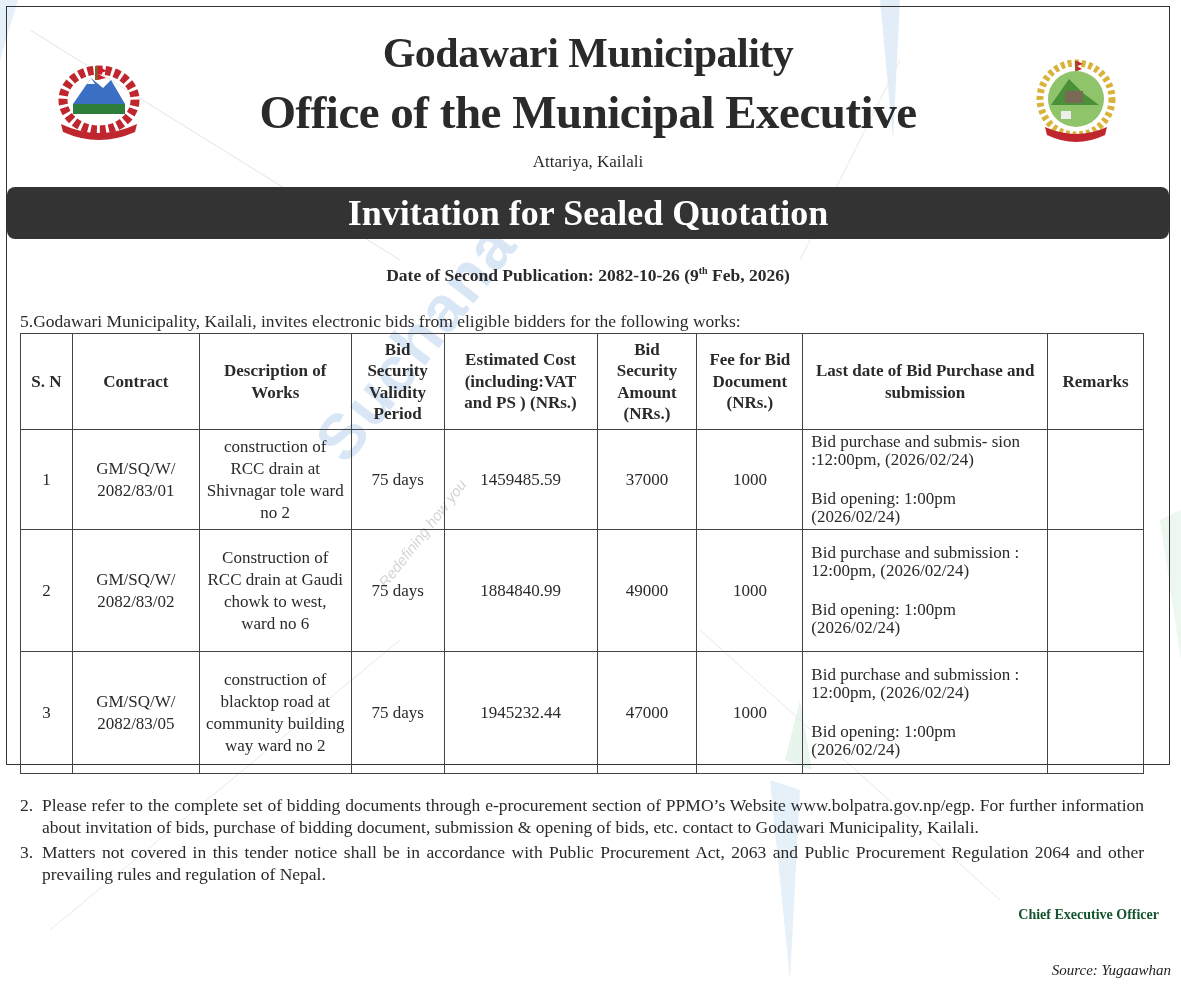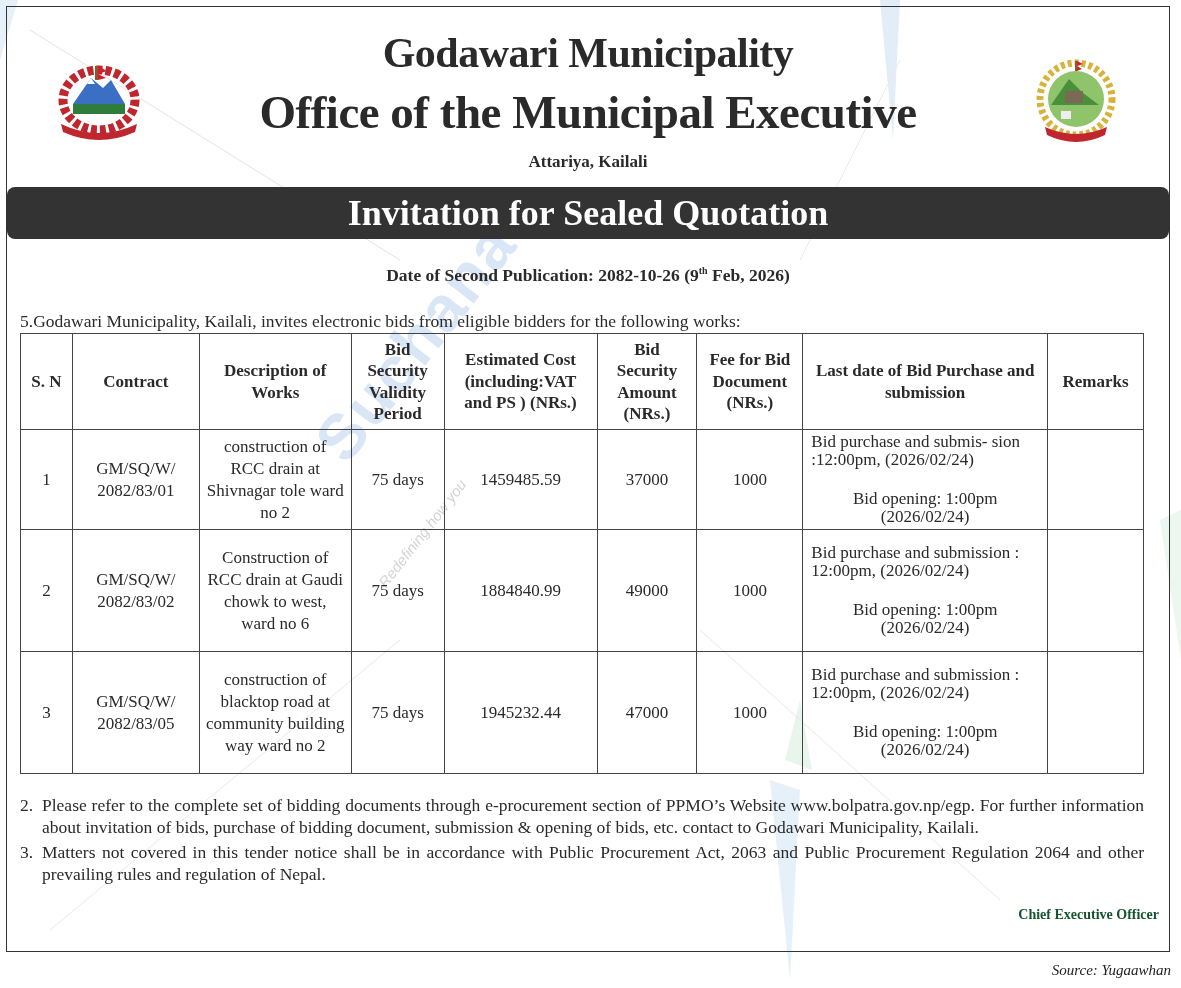--- a/index.html
+++ b/index.html
@@ -2,48 +2,48 @@
 <html><head>
 <meta charset="utf-8">
 <style>
   html, body { margin:0; padding:0; }
   body {
     width:1181px; height:988px; background:#ffffff; position:relative; overflow:hidden;
     font-family:"Liberation Serif", "DejaVu Serif", serif; color:#222;
   }
   .watermark { position:absolute; pointer-events:none; }
   .notice {
-    position:absolute; left:6px; top:6px; width:1164px; height:946px;
+    position:absolute; left:6px; top:6px; width:1164px; height:759px;
     border:1.5px solid #333; box-sizing:border-box; background:transparent;
   }
   .header { position:absolute; left:0; top:0; width:100%; height:180px; }
   .title1 { position:absolute; left:0; right:0; top:22px; text-align:center;
     font-size:42px; font-weight:bold; letter-spacing:-0.5px; color:#2a2a2a; }
   .title2 { position:absolute; left:0; right:0; top:78px; text-align:center;
     font-size:47px; font-weight:bold; letter-spacing:-0.5px; color:#2a2a2a; }
   .address { position:absolute; left:0; right:0; top:145px; text-align:center;
-    font-size:17px; font-weight:bold; color:#2a2a2a; }
+    font-size:17px; font-weight:normal; color:#2a2a2a; }
   .logo-left { position:absolute; left:44px; top:55px; width:96px; height:80px; }
   .logo-right { position:absolute; left:1024px; top:50px; width:90px; height:90px; }
   .banner { position:absolute; left:0; top:180px; width:100%; height:52px; background:#333333;
     color:#fff; text-align:center; font-size:36px; font-weight:bold; line-height:52px;border-radius:8px; }
   .pubdates { position:absolute; left:0; right:0; top:253px; text-align:center;
     font-size:17.5px; font-weight:bold; line-height:21px; color:#2a2a2a; }
   .pubdates sup { font-size:10px; }
   .intro { position:absolute; left:20px; top:311px; font-size:17.5px; color:#2a2a2a; }
   table.bids {
     position:absolute; left:20px; top:333px; width:1124px; border-collapse:collapse;
     font-size:17px; color:#2a2a2a;
   }
   table.bids th, table.bids td { border:1.5px solid #444; text-align:center; vertical-align:middle; padding:0 6px; }
   table.bids th { font-weight:bold; line-height:21.5px; height:95px; }
   table.bids td { line-height:22px; }
   table.bids td.last { text-align:left; padding:3px 8px; line-height:18px; }
   table.bids td.last p { margin:0; }
-  table.bids td.last p + p { margin-top:21px;text-align:center; }
+  table.bids td.last p + p { margin-top:21px; }
   .notes { position:absolute; left:20px; top:794px; width:1124px; font-size:17.5px; line-height:22px; color:#2a2a2a; }
   .note { display:flex; }
   .note .num { width:22px; flex:none; }
   .note .txt { flex:1; text-align:justify; }
   .note + .note { margin-top:3px; }
   .signature { position:absolute; right:22px; top:907px; font-size:14px; font-weight:bold; color:#14532d; }
   .source { position:absolute; right:10px; top:962px; font-family:Liberation Serif, serif; font-style:italic; font-size:15px; color:#222; }
   .wm-text { position:absolute; left:300px; top:430px; transform:rotate(-52deg); transform-origin:left top;
     font-family:"Liberation Sans", sans-serif; font-weight:bold; font-size:64px; color:#b9d3ee; opacity:0.55; letter-spacing:2px; }
   .wm-sub { position:absolute; left:375px; top:580px; transform:rotate(-52deg); transform-origin:left top;

